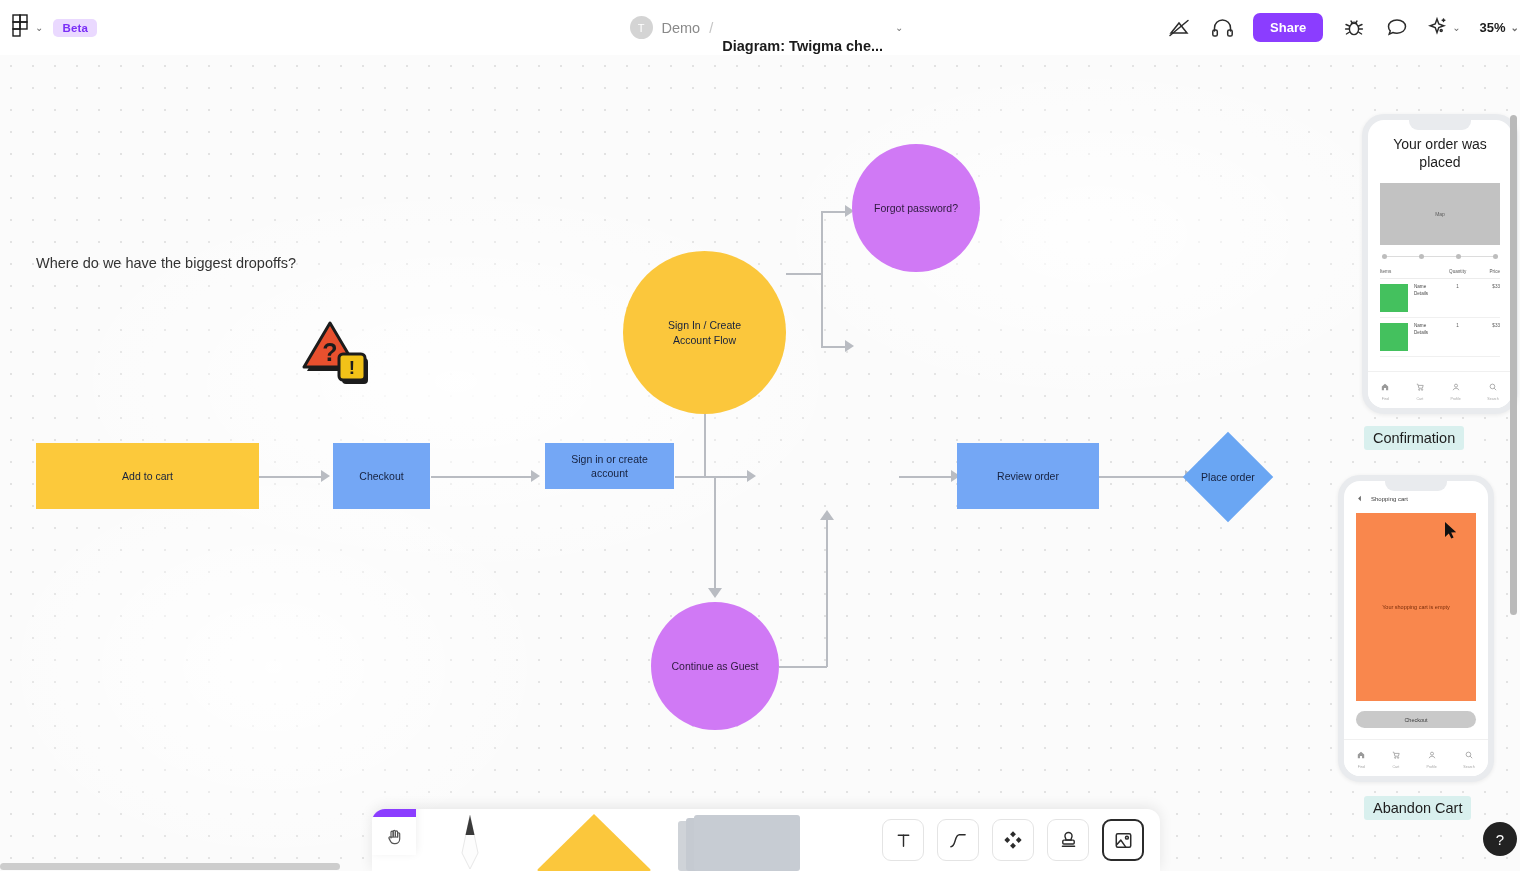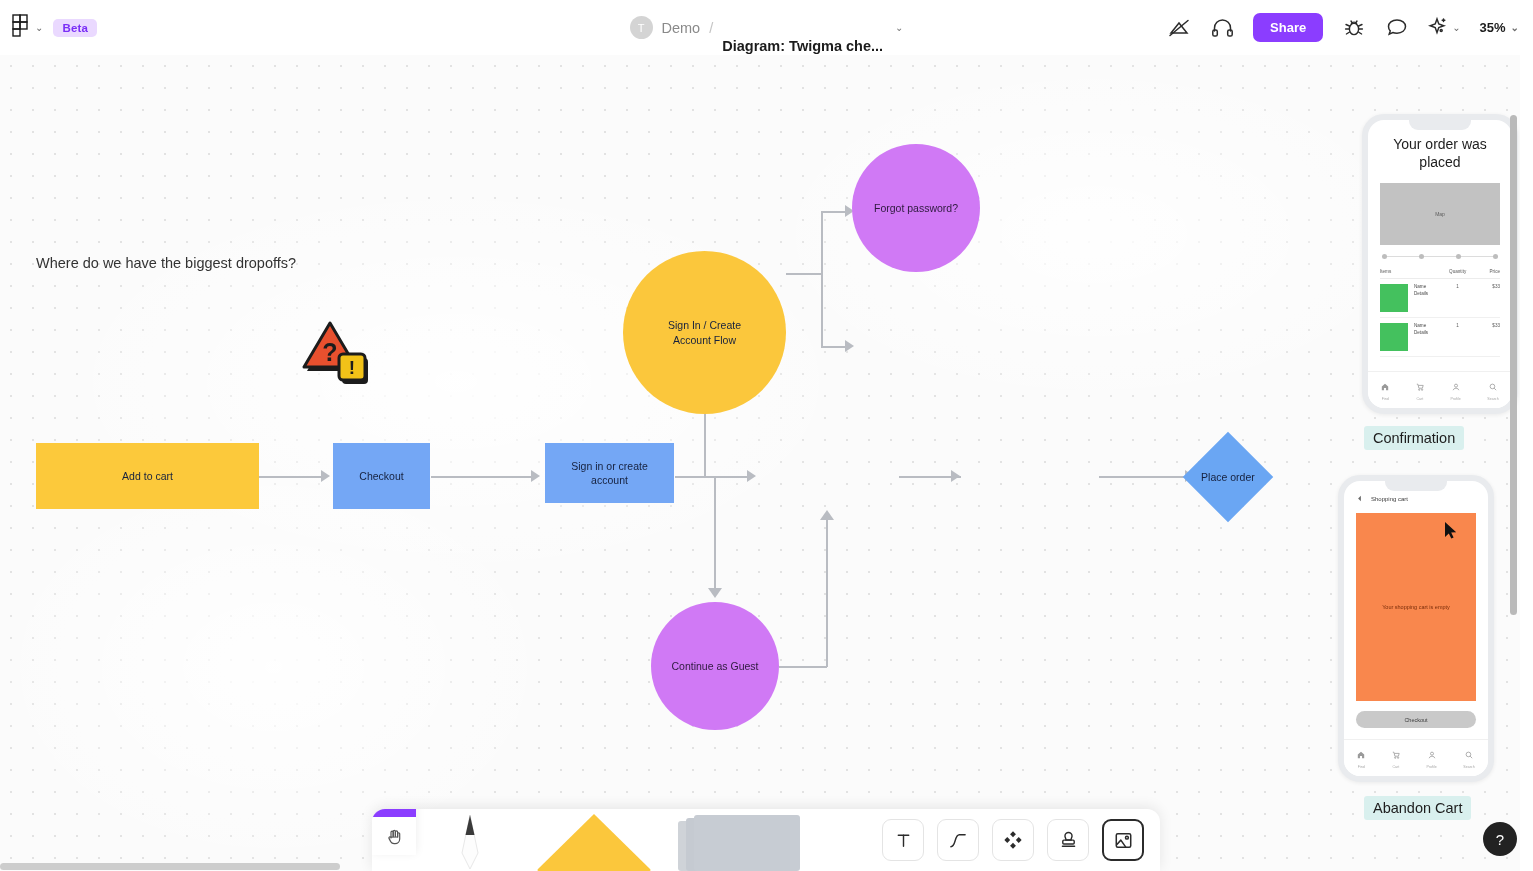--- a/index.html
+++ b/index.html
@@ -403,25 +403,28 @@
   <div class="arrow ar-right" style="left:845px; top:285px;"></div>
 
   <div class="node n-yellow" style="left:36px; top:388px; width:223px; height:66px;">
     <span>Add to cart</span>
   </div>
 
   <div class="node n-blue" style="left:333px; top:388px; width:97px; height:66px;">
     <span>Checkout</span>
   </div>
 
-  <div class="node n-blue" style="left:545px; top:388px; width:129px; height:60px; padding:4px 14px;">
+  <div class="node n-blue" style="left:545px; top:388px; width:129px; height:46px; padding:4px 14px;">
     <span>Sign in or create account</span>
   </div>
 
 
+  <div class="node n-blue" style="left:957px; top:388px; width:142px; height:66px;">
+    <span>Review order</span>
+  </div>
 
   <div class="node" style="left:1196px; top:390px; width:64px; height:64px;">
     <div class="n-diamond" style="display:flex;align-items:center;justify-content:center;">
       <span style="transform:rotate(-45deg); display:block; width:54px; text-align:center; color:#16213e; font-size:10.5px; line-height:1.35;">Place order</span>
     </div>
   </div>
 
   <div class="node n-yellow-circ" style="left:623px; top:196px; width:163px; height:163px; padding:0 26px;">
     <span>Sign In / Create Account Flow</span>
   </div>

